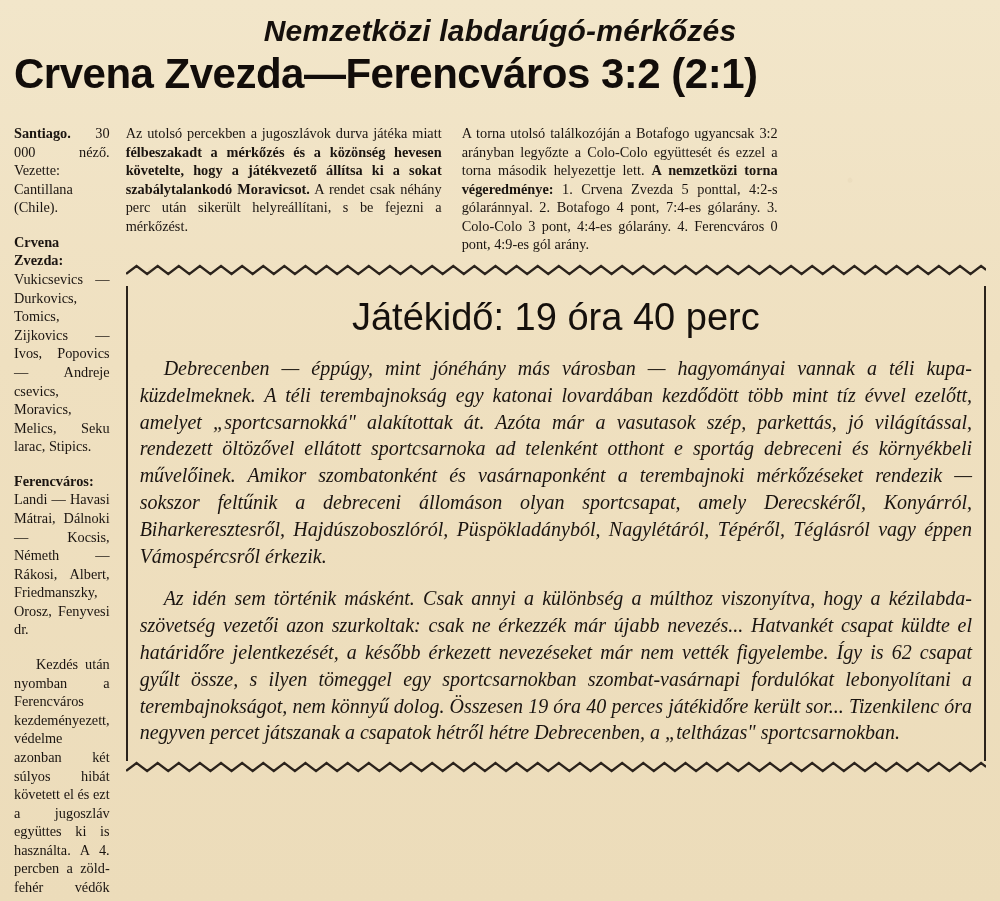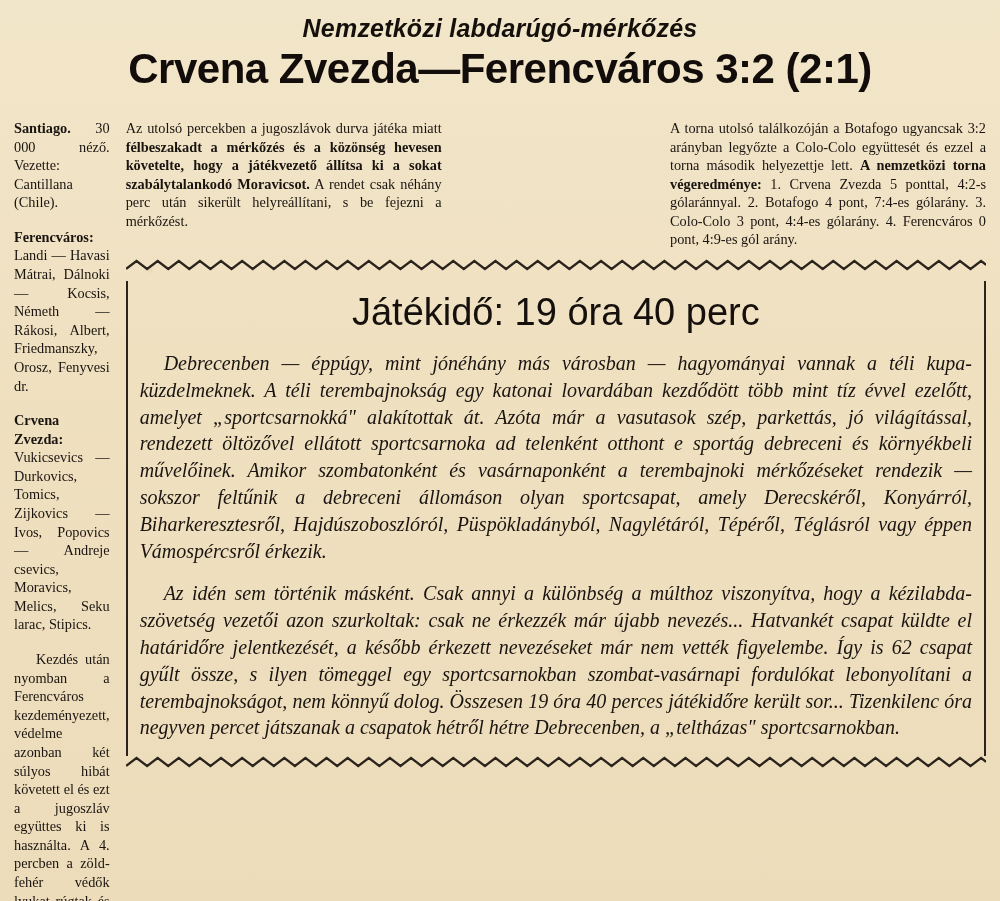--- a/index.html
+++ b/index.html
@@ -21,41 +21,40 @@
     background: linear-gradient(180deg, #f2e6ca 0%, #efe0c0 40%, #ecdcba 100%);
     box-sizing: border-box;
     padding: 10px 14px 6px 14px;
   }
   
   .kicker {
     text-align: center;
     font-family: "Liberation Sans", sans-serif;
     font-style: italic;
     font-weight: bold;
-    font-size: 25px;
+    font-size: 30px;
     letter-spacing: 0.2px;
     color: #15100c;
     margin: 4px 0 2px 0;
   }
   .headline {
-    text-align: center;
+    text-align: left;
     font-family: "Liberation Sans", sans-serif;
     font-weight: bold;
     font-size: 42px;
     letter-spacing: -0.5px;
     color: #120d0a;
     margin: 2px 0 10px 0;
     white-space: nowrap;
   }
   
   .cols {
     display: flex;
     gap: 20px;
     align-items: flex-start;
-    justify-content: space-between;
   }
   .col {
     width: 316px;
     font-size: 14.3px;
     line-height: 1.30;
     text-align: justify;
     text-justify: inter-word;
     hyphens: auto;
   }
   .col p {
@@ -124,22 +123,22 @@
 <div class="page">
   <div class="grain"></div>
 
   <div class="kicker">Nemzetközi labdarúgó-mérkőzés</div>
   <div class="headline">Crvena Zvezda—Ferencváros 3:2 (2:1)</div>
 
   <div class="topcols">
 
     <div class="col col1">
       <p class="noind"><b>Santiago.</b><span> 30 000 néző. Vezette: Cantillana (Chile).</span></p>
+      <p class="noind"><b>Crvena Zvezda:</b><span> Vukicsevics — Durkovics, Tomics, Zijkovics — Ivos, Popovics — Andreje csevics, Moravics, Melics, Seku larac, Stipics.</span></p>
       <p class="noind"><b>Ferencváros:</b><span> Landi — Havasi Mátrai, Dálnoki — Kocsis, Németh — Rákosi, Albert, Friedmanszky, Orosz, Fenyvesi dr.</span></p>
-      <p class="noind"><b>Crvena Zvezda:</b><span> Vukicsevics — Durkovics, Tomics, Zijkovics — Ivos, Popovics — Andreje csevics, Moravics, Melics, Seku larac, Stipics.</span></p>
       <p>Kezdés után nyomban a Ferencváros kezdeményezett, védelme azonban két súlyos hibát követett el és ezt a jugoszláv együttes ki is használta. A 4. percben a zöld-fehér védők lyukat rúgtak és a szemfüles Sekularac a hálóba lőtte a labdát. 1:0. A 9. percben Melics használta ki a ferencvárosi védők hibáját. 2:0.</p>
 
     </div>
 
     <div class="col23-wrap">
       <div class="cols">
         <div class="col">
           <p class="noind"><span>Az utolsó percekben a jugoszlávok durva játéka miatt </span><b>félbeszakadt a mérkőzés és a közönség hevesen követelte, hogy a játékvezető állítsa ki a sokat szabálytalankodó Moravicsot.</b><span> A rendet csak néhány perc után sikerült helyreállítani, s be fejezni a mérkőzést.</span></p>
         </div>
         <div class="col">

